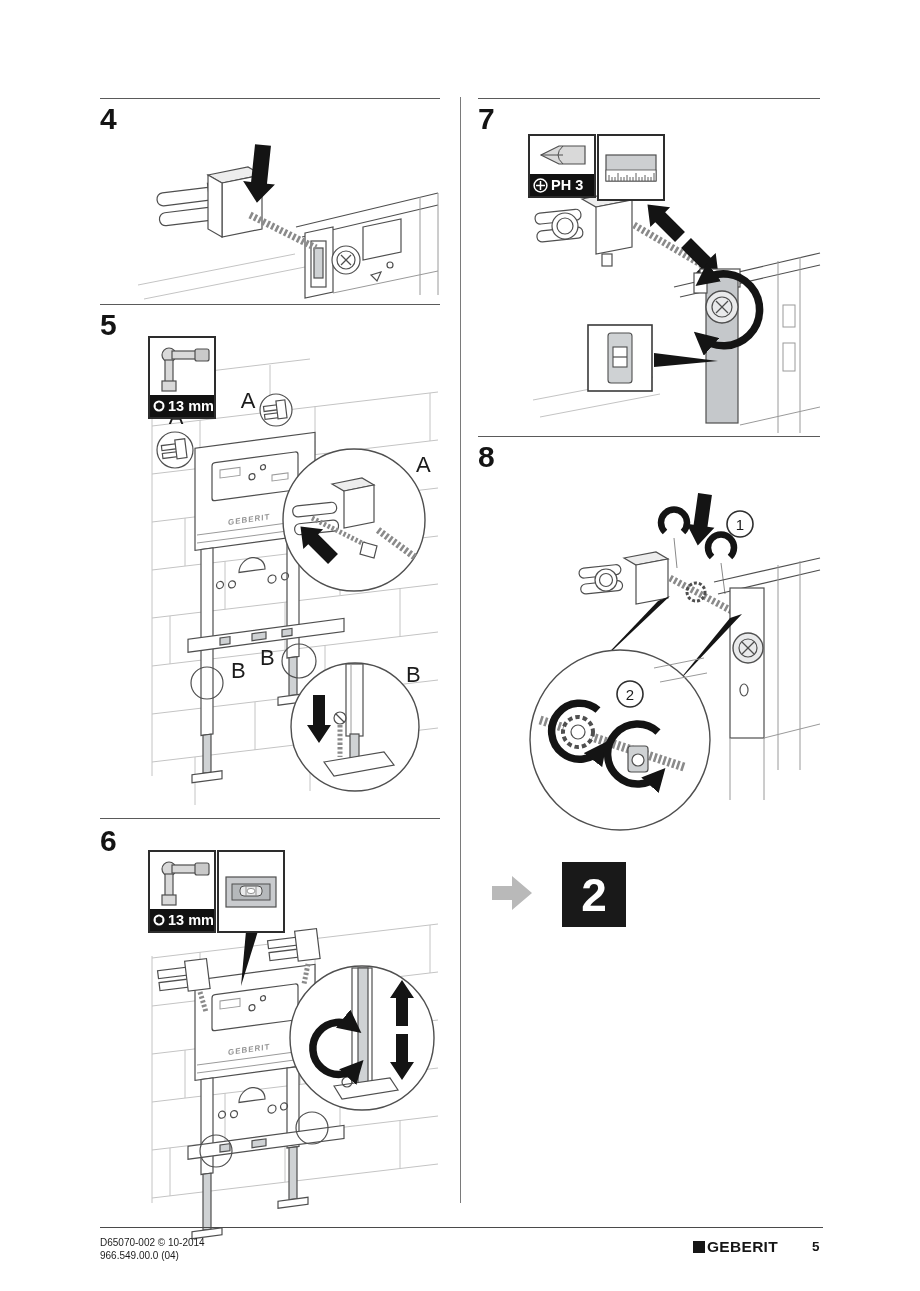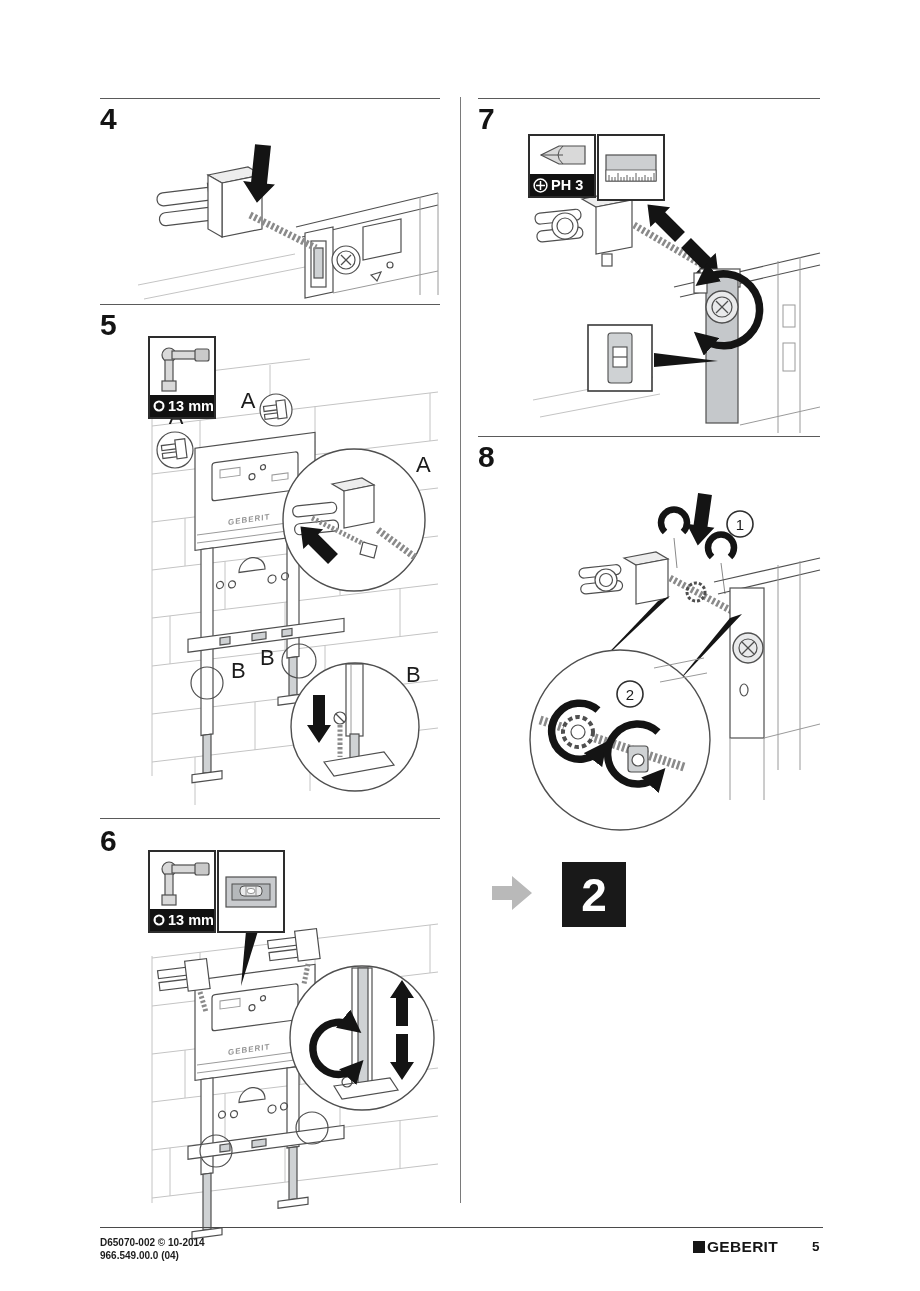--- a/index.html
+++ b/index.html
@@ -12,21 +12,21 @@
   .tool-art { height:57px; display:flex; align-items:center; justify-content:center; }
   .tool-art.short { height:38px; }
   .tool-strip { height:22px; background:#111; color:#fff; display:flex; align-items:center;
                 gap:3px; padding-left:3px; font-weight:bold; font-size:14.5px; white-space:nowrap; }
   .artbox { position:absolute; width:64px; height:63px; border:2px solid #2d2d2d; background:#fff;
             display:flex; align-items:center; justify-content:center; z-index:6; }
   svg.illu { position:absolute; overflow:visible; }
   .next-box { position:absolute; width:64px; height:65px; background:#191919; color:#fff;
               display:flex; align-items:center; justify-content:center;
               font-size:46px; font-weight:bold; z-index:6; }
-  .footer-codes { position:absolute; font-size:10px; line-height:1.32; color:#1c1c1c;font-weight:bold; }
+  .footer-codes { position:absolute; font-size:10px; line-height:1.32; color:#1c1c1c; }
   .brand { position:absolute; display:flex; align-items:center; gap:2px;
            font-weight:bold; font-size:15.5px; letter-spacing:0.3px; color:#161616; }
   .brand-square { width:12px; height:12px; background:#161616; display:inline-block; }
   .page-num { position:absolute; font-size:13.5px; font-weight:bold; color:#161616; }
   text.callout { font-size:22px; fill:#1b1b1b; }
   text.circnum { font-size:15px; fill:#1b1b1b; text-anchor:middle; }
   text.brandtiny { font-size:8px; font-weight:bold; fill:#979797; letter-spacing:1px; }
   .ln  { stroke:#4f4f4f; stroke-width:1.2; fill:none; }
   .lnf { stroke:#4f4f4f; stroke-width:1.2; fill:#ffffff; }
   .lng { stroke:#4f4f4f; stroke-width:1.2; fill:#cfd2d4; }

